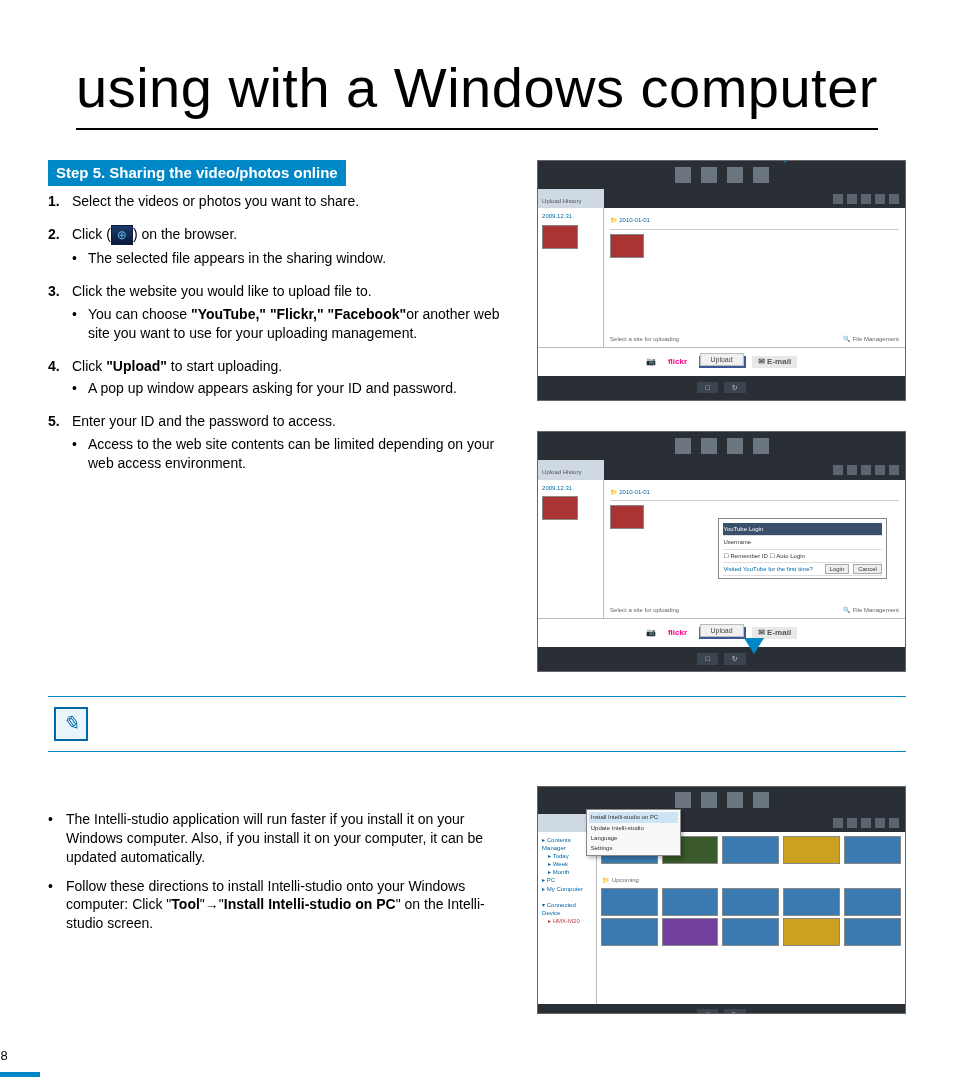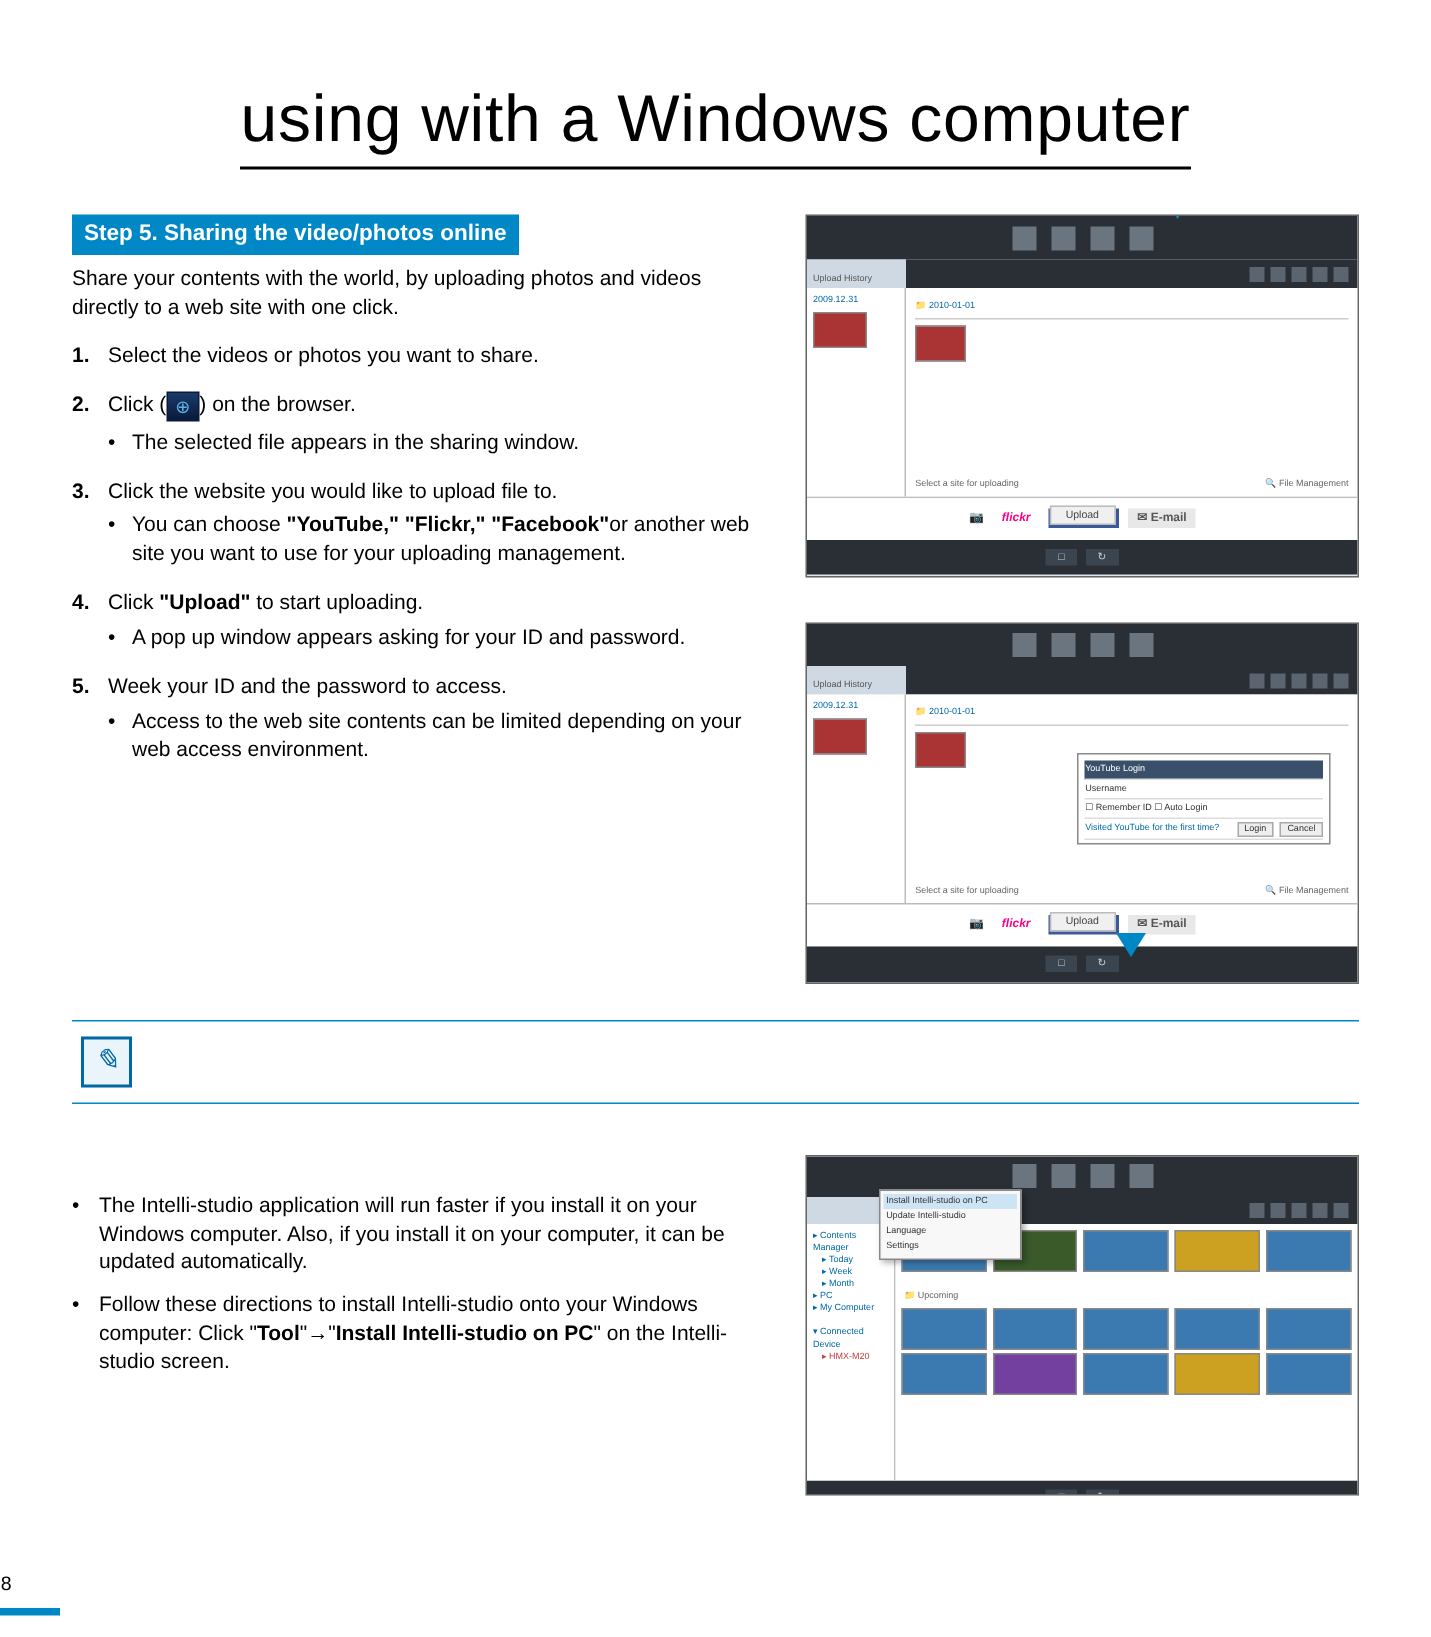--- a/index.html
+++ b/index.html
@@ -7,21 +7,21 @@
     font-family: Arial, Helvetica, sans-serif;
     background: #fff;
     color: #000;
     width: 954px;
     margin: 0 auto;
     padding: 50px 48px 40px 48px;
     font-size: 14px;
     line-height: 1.35;
   }
   .page-title {
-    font-size: 44px;
+    font-size: 56px;
     font-weight: 300;
     text-align: center;
     border-bottom: 2px solid #000;
     padding-bottom: 2px;
     margin: 0 auto 30px auto;
     display: block;
     width: fit-content;
     letter-spacing: 0.5px;
   }
   .two-col {
@@ -84,21 +84,21 @@
   .ss-split .r { width:82%; background:#2a2f36; display:flex; justify-content:flex-end; align-items:center; gap:4px; padding-right:6px;}
   .ss-split .r span{width:10px;height:10px;background:#5a6570;}
   .ss-body { height:58%; display:flex; }
   .ss-side { width:18%; background:#fff; border-right:1px solid #bbb; padding:4px; font-size:6px; color:#0068a6;}
   .ss-side .th { width:36px; height:24px; background:#a33; margin-top:4px; border:1px solid #888;}
   .ss-main { width:82%; background:#fff; padding:6px; font-size:6px; color:#666; position:relative;}
   .ss-main .hdr { border-bottom:1px solid #ccc; padding:2px 0 4px 0; color:#0068a6;}
   .ss-main .th2 { width:34px; height:24px; background:#a33; margin-top:4px; display:inline-block; border:1px solid #888;}
   .ss-foot { height:12%; background:#fff; border-top:1px solid #bbb; display:flex; align-items:center; justify-content:center; gap:6px; font-size:8px;}
   .ss-foot .pill { padding:1px 6px; font-weight:bold; }
-  .ss-foot .flickr { color:#ff0084;font-style:italic; }
+  .ss-foot .flickr { color:#ff0084; }
   .ss-foot .fb { background:#3b5998; color:#fff; }
   .ss-foot .pillg { background:#e8e8e8; color:#555; }
   .ss-bar { height:10%; background:#2a2f36; display:flex; align-items:center; justify-content:center; gap:6px;}
   .ss-bar .btn { font-size:7px; background:#3a4550; color:#ccc; padding:1px 8px;}
   .ss-upload { position:absolute; bottom:14%; left:50%; transform:translateX(-50%); font-size:7px; background:#f0f0f0; color:#444; padding:1px 10px; border:1px solid #bbb;}
   .popup {
     position:absolute; right:6%; top:28%; width:56%; height:44%;
     background:#fff; border:1px solid #888; padding:4px; font-size:6px; color:#333;
   }
   .popup .row{ border-bottom:1px solid #ddd; padding:2px 0;}
@@ -127,21 +127,20 @@
   .outer { position:relative; min-height:1091px; }
 </style>
 </head>
 <body class="outer">
 
 <h1 class="page-title">using with a Windows computer</h1>
 
 <div class="two-col rel">
   <div class="left-col">
     <span class="badge">Step 5. Sharing the video/photos online</span>
-    <p class="intro">Share your contents with the world, by uploading photos and videos directly to a web site with one click.</p>
 
     <ol class="steps">
       <li>
         <span>Select the videos or photos you want to share.</span>
       </li>
 
       <li>
         <span>Click (</span><span class="inline-icon">⊕</span><span>) on the browser.</span>
         <ul class="sub">
           <li>The selected file appears in the sharing window.</li>
@@ -158,21 +157,21 @@
       </li>
 
       <li>
         <span>Click </span><strong>"Upload"</strong><span> to start uploading.</span>
         <ul class="sub">
           <li>A pop up window appears asking for your ID and password.</li>
         </ul>
       </li>
 
       <li>
-        <span>Week your ID and the password to access.</span>
+        <span>Enter your ID and the password to access.</span>
         <ul class="sub">
           <li>Access to the web site contents can be limited depending on your web access environment.</li>
         </ul>
       </li>
     </ol>
   </div>
 
   <div class="right-col">
 
     <div class="screenshot rel">

